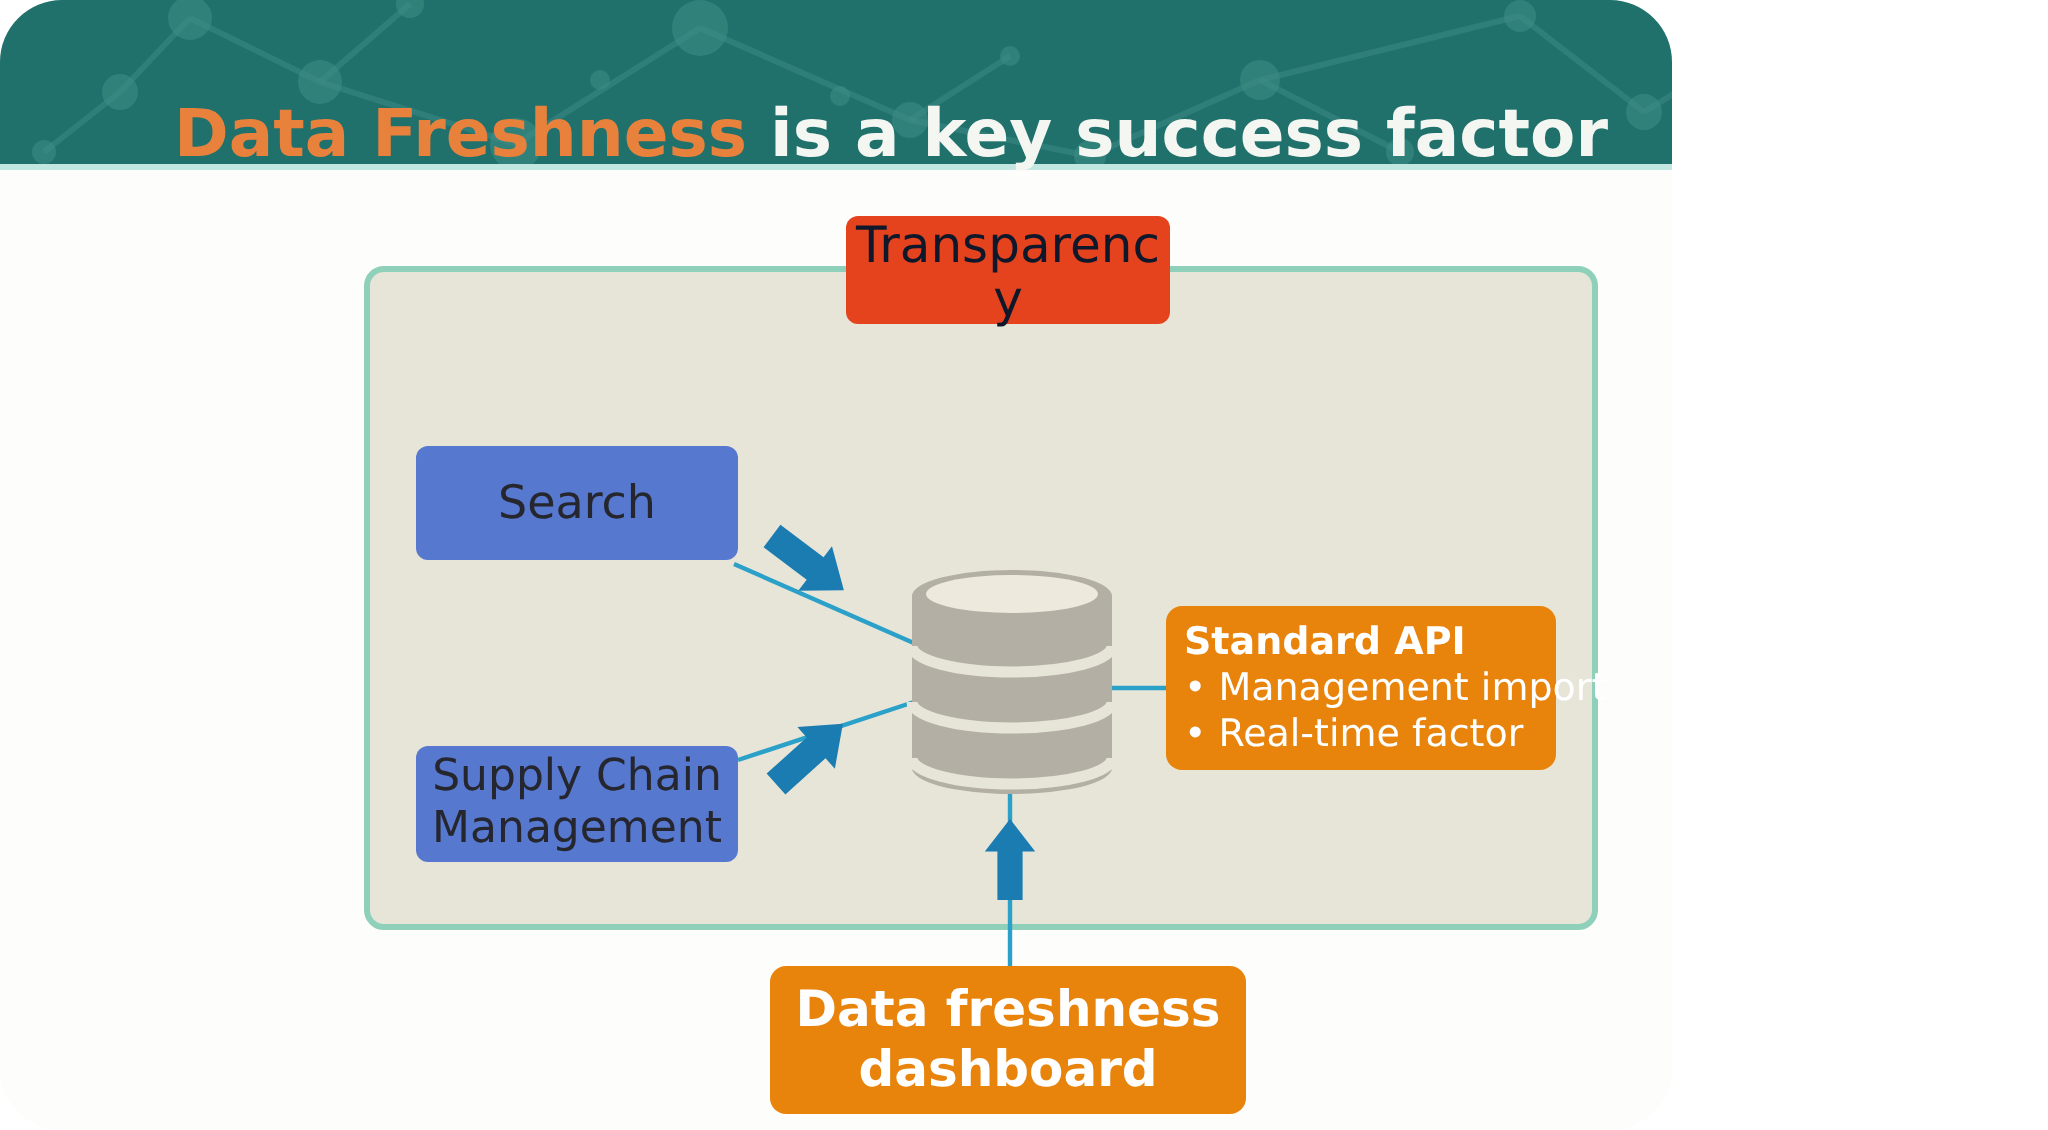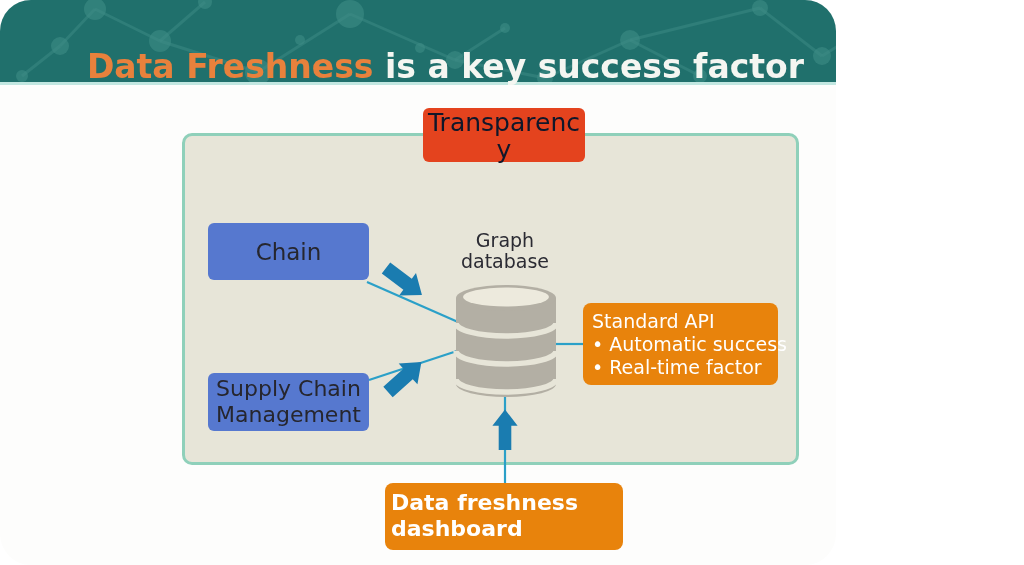--- a/index.html
+++ b/index.html
@@ -69,27 +69,27 @@
   }
   .cylinder{position:absolute;left:450px;top:281px;width:112px;height:120px;z-index:4;}
   .cyl-body{fill:var(--cylinder-gray,#b3afa4);}
   .cyl-top{fill:#edeadd;}
   .cyl-slit{stroke:var(--panel-bg,#e7e5d8);stroke-width:5.5;fill:none;}
   .apibox{
     position:absolute;left:583px;top:303px;width:195px;z-index:4;box-sizing:border-box;
     background:var(--orange-box,#e8830c);border-radius:8px;color:#fff;
     font-size:19px;line-height:1.2;padding:7px 9px;
   }
-  .api-title{font-weight:normal;}
+  .api-title{font-weight:bold;}
   .api-line{white-space:nowrap;}
   .api-line .b{margin-right:6px;}
   .dashbox{
     position:absolute;left:385px;top:483px;width:238px;z-index:4;box-sizing:border-box;
     background:var(--orange-box,#e8830c);border-radius:8px;color:#fff;font-weight:bold;
-    font-size:22px;line-height:1.2;padding:7px 6px;
+    font-size:25px;line-height:1.2;text-align:center;padding:7px 6px;
   }
 </style>
 </head>
 <body>
 
 <div class="slide">
 
   <div class="header">
     <svg class="header-pattern" viewBox="0 0 1024 82">
       <line class="hp-edge" x1="22" y1="76" x2="60" y2="46"></line>
@@ -183,41 +183,40 @@
     <use href="#barrow" class="barrow" transform="translate(386,268) rotate(37)"></use>
     <use href="#barrow" class="barrow" transform="translate(388,392) rotate(-42)"></use>
     <use href="#barrow" class="barrow" transform="translate(505,450) rotate(-90) scale(0.9)"></use>
   </svg>
 
   <div class="rbox">
     <span>Transparency</span>
   </div>
 
   <div class="bluebox search">
-    <span>Chain</span>
+    <span>Search</span>
   </div>
 
   <div class="bluebox supply">
     <span>Supply Chain Management</span>
   </div>
 
-  <div class="dblabel">Graph database</div>
   <svg class="cylinder" viewBox="0 0 112 120">
     <path class="cyl-body" d="M6,17 L6,103 A50,13 0 0 0 106,103 L106,17 Z"></path>
     <ellipse class="cyl-body" cx="56" cy="17" rx="50" ry="13"></ellipse>
     <ellipse class="cyl-top" cx="56" cy="16" rx="43" ry="9.5"></ellipse>
     <path class="cyl-slit" d="M6,42 A50,13 0 0 0 106,42"></path>
     <path class="cyl-slit" d="M6,70 A50,13 0 0 0 106,70"></path>
     <path class="cyl-slit" d="M6,98 A50,13 0 0 0 106,98"></path>
   </svg>
 
   <div class="apibox">
     <div class="api-title">Standard API</div>
     <div class="api-line">
-      <span class="b">•</span><span>Automatic success</span>
+      <span class="b">•</span><span>Management import</span>
     </div>
     <div class="api-line">
       <span class="b">•</span><span>Real-time factor</span>
     </div>
   </div>
 
   <div class="dashbox">
     <span>Data freshness dashboard</span>
   </div>
 

